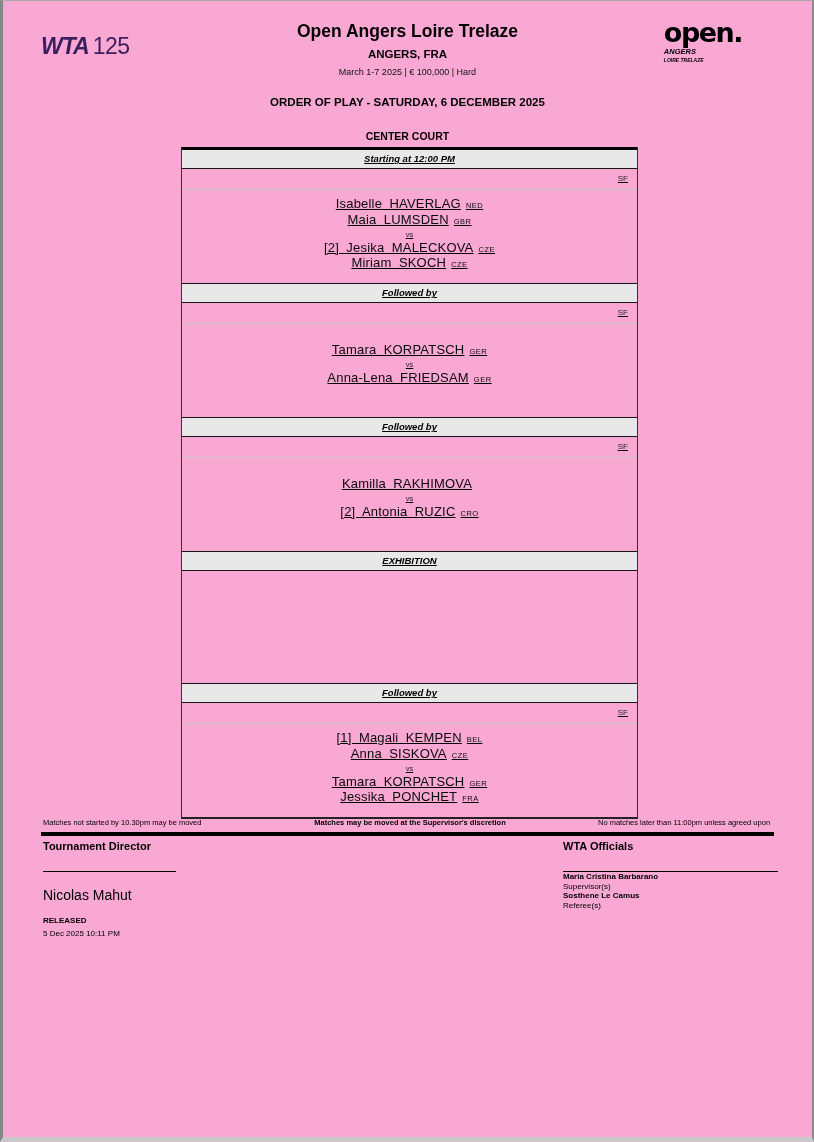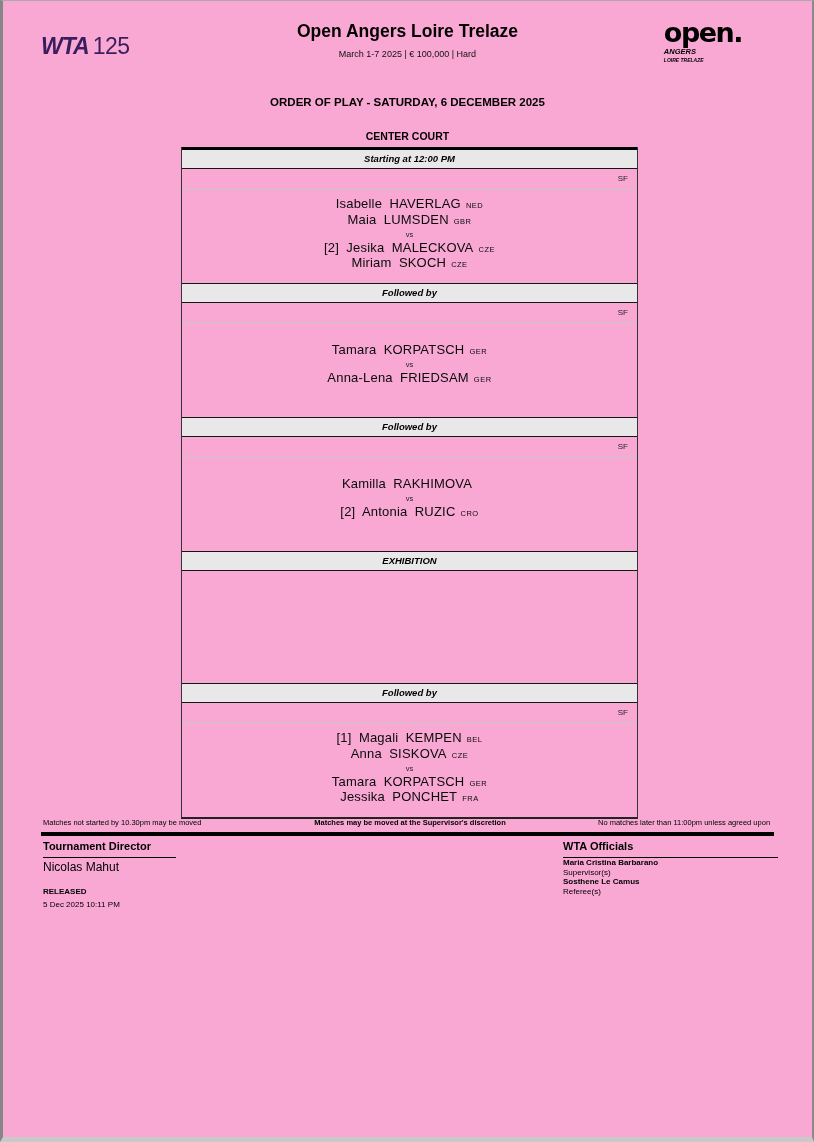--- a/index.html
+++ b/index.html
@@ -22,20 +22,21 @@
   .event-logo .main { font-size:27px; font-weight:800; letter-spacing:-1.5px; font-family:"DejaVu Sans", sans-serif; }
   .event-logo .sub1 { font-size:7.5px; font-weight:bold; font-style:italic; margin-top:2px; margin-right:14px; }
   .event-logo .sub2 { font-size:5px;  font-weight:bold; font-style:italic; margin-top:2px; margin-right:6px; }
   .oop-title   { position:absolute; left:0; right:0; top:95px;  text-align:center; font-size:11.5px; font-weight:bold; }
   .court-title { position:absolute; left:0; right:0; top:129px; text-align:center; font-size:10.5px; font-weight:bold; }
   
   .sched {
     position:absolute; left:178px; top:146px; width:457px;
     border-left:1px solid #333; border-right:1px solid #333; border-bottom:2px solid #222;
     box-sizing:border-box;
+    text-decoration:underline;
   }
   .bar {
     background:#e8e8e8; text-align:center; font-size:9.5px; font-weight:bold; font-style:italic;
     height:18px; line-height:18px;
     border-top:1.5px solid #151515; border-bottom:1.5px solid #151515;
   }
   .bar.first { border-top:3px solid #000; }
   .sf-row {
     height:20px; line-height:20px; text-align:right; padding-right:9px;
     font-size:8px; color:#222; border-bottom:1px solid #c8c8c8;
@@ -50,41 +51,42 @@
   
   .notes { position:absolute; left:0; top:817px; width:814px; height:13px; font-size:7.5px; }
   .note-left   { position:absolute; left:40px; top:0; white-space:nowrap; }
   .note-center { position:absolute; left:50%; transform:translateX(-50%); top:0; font-weight:bold; white-space:nowrap; }
   .note-right  { position:absolute; left:595px; top:0; white-space:nowrap; }
   
   .rule { position:absolute; left:38px; top:831px; width:733px; height:4px; background:#000; }
   .foot-col { position:absolute; top:839px; }
   .foot-col.left  { left:40px; }
   .foot-col.right { left:560px; }
-  .foot-heading { font-size:11px; font-weight:bold; padding-bottom:5px; border-bottom:1px solid #000; }
+  .foot-heading { font-size:11px; font-weight:bold; padding-bottom:19px; border-bottom:1px solid #000; }
   .foot-heading.w-dir { width:133px; }
   .foot-heading.w-off { width:215px; }
-  .director-name { font-size:12px; margin-top:2px; }
+  .director-name { font-size:14px; margin-top:15px; }
   .released-label { font-size:8px; font-weight:bold; margin-top:13px; }
   .released-date  { font-size:8px; margin-top:4px; }
   .official { }
   .official .oname { font-size:8px; font-weight:bold; }
   .official .orole { font-size:8px; margin-top:1px; }
 </style>
 </head>
 <body>
 
 <div class="page">
 
   <div class="wta-logo">
     <span class="wta">WTA</span><span class="num">125</span>
   </div>
 
   <div class="title-block">
     <div class="tournament-title">Open Angers Loire Trelaze</div>
+    <div class="tournament-loc">ANGERS, FRA</div>
     <div class="tournament-meta">March 1-7 2025  |  € 100,000  |  Hard</div>
   </div>
 
   <div class="event-logo">
     <div class="main">open.</div>
     <div class="sub1">ANGERS</div>
     <div class="sub2">LOIRE TRELAZE</div>
   </div>
 
   <div class="oop-title">ORDER OF PLAY - SATURDAY, 6 DECEMBER 2025</div>

